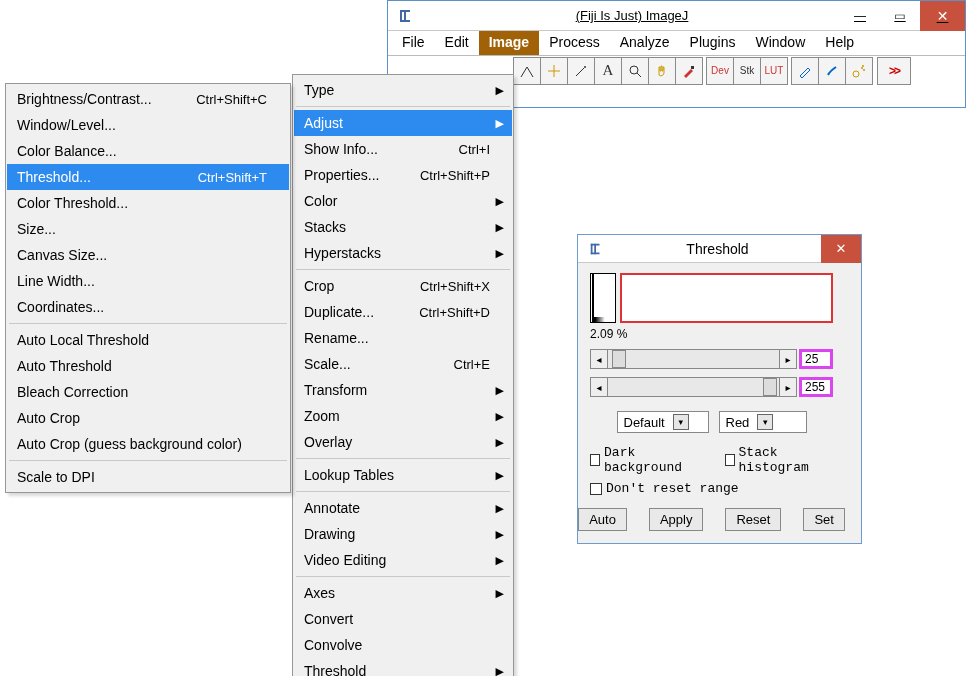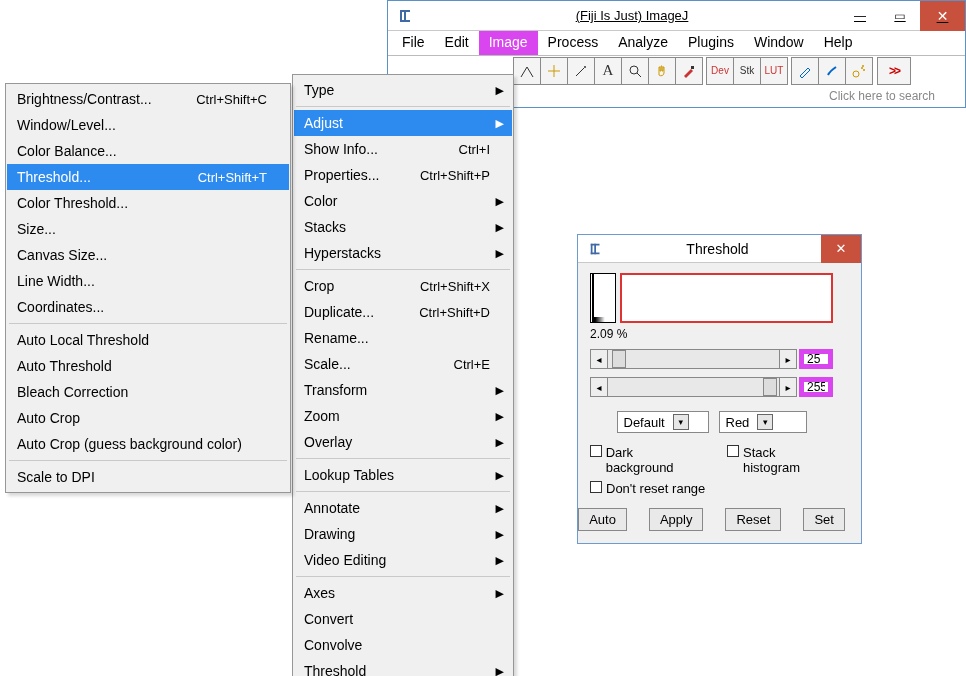--- a/index.html
+++ b/index.html
@@ -34,21 +34,21 @@
     display: flex; align-items: center; justify-content: center;
     color: #3f6aa6;
   }
   .title-text { flex: 1; text-align: center; font-size: 13px; color: #000; }
   .winbtns { display: flex; height: 30px; }
   .winbtn { width: 40px; display:flex; align-items:center; justify-content:center; font-size: 12px; }
   .winbtn.close { background: #c7513c; color: #fff; width: 45px; font-size: 14px; }
 
   .menubar { height: 24px; display:flex; align-items:stretch; padding: 0 4px; }
   .menuitem { padding: 3px 10px 0 10px; font-size: 14px; cursor: default; }
-  .menuitem.highlight { background: #d946ef; color: #fff; }
+  .menuitem.highlight { background: #a16207; color: #fff; font-weight: bold; }
 
   .toolbar-row { display:flex; align-items:center; height:30px; border-top:1px solid #bbb; }
   .tbtn { width:28px; height:28px; border:1px solid #8a8a8a; margin-left:-1px;
           display:flex; align-items:center; justify-content:center;
           background:#f4f4f4; font-size:12px; color:#333; }
   .tbtn:first-child { margin-left:0; }
   .tbtn.gap { margin-left:3px; }
   .doublearrow { color:#c00; font-weight:bold; letter-spacing:-2px; margin-left:4px; width:34px; }
 
   .statusbar { height:22px; display:flex; align-items:center; padding:0 6px; font-size:12px;
@@ -94,33 +94,33 @@
   .redbox { flex:1; height:50px; border:2px solid #d33; background:#fff; }
   .pct { font-size:12px; margin-top:4px; }
 
   .slider-row { display:flex; align-items:center; margin-top:8px; gap:0; }
   .sl-btn { width:18px; height:20px; border:1px solid #888; background:#eee;
             display:flex; align-items:center; justify-content:center; font-size:10px; }
   .sl-track { flex:1; height:20px; border-top:1px solid #888; border-bottom:1px solid #888;
               background:#e8e8e8; position:relative; }
   .sl-thumb { position:absolute; top:0; height:18px; width:14px; background:#ddd;
               border:1px solid #888; }
-  .sl-val { width:34px; height:20px; border:5px solid #d946ef; background:#fff; font-size:12px;
+  .sl-val { width:34px; height:20px; border:3px solid #d946ef; background:#fff; font-size:12px;
             padding:2px 3px; margin-left:2px; }
 
   .combo-row { display:flex; gap:10px; margin-top:14px; justify-content:center; }
   .combo { height:22px; border:1px solid #888; background:#fff; display:flex; align-items:center;
            padding:0 2px 0 6px; font-size:13px; }
   .combo .cbtn { width:16px; height:16px; border:1px solid #666; background:#e6e6e6;
                  margin-left:8px; display:flex; align-items:center; justify-content:center;
                  font-size:9px; }
 
   .checks { margin-top:12px; font-size:13px; }
   .checks .row { display:flex; gap:26px; }
-  .chk { display:flex; align-items:flex-start; gap:4px; }
+  .chk { display:flex; align-items:center; gap:4px;font-family:Liberation Mono, monospace; }
   .chk .box { width:12px; height:12px; border:1px solid #333; background:#fff; }
 
   .btn-row { display:flex; gap:22px; justify-content:center; margin-top:12px; }
   .btn { border:1px solid #888; background:#e9e9e9; padding:3px 10px; font-size:13px; }
 
   svg { display:block; }
 </style>
 </head>
 <body>
 
@@ -207,25 +207,20 @@
         <svg width="16" height="16">
           <circle cx="5" cy="11" r="3" stroke="#c90" fill="none"></circle>
           <circle cx="11" cy="5" r="1" fill="#c90"></circle>
           <circle cx="13" cy="7" r="1" fill="#c90"></circle>
           <circle cx="12" cy="3" r="1" fill="#c90"></circle>
         </svg>
       </div>
     <div class="tbtn doublearrow">&gt;&gt;</div>
   </div>
 
-  <div class="statusbar">
-    <span>to configure)</span>
-    <span class="spacer"></span>
-    <span class="searchbox">Click here to search</span>
-  </div>
 </div>
 
 <div class="menu menu-main" id="image-menu">
     <div class="mentry">
       <span>Type</span>
       <span class="arrow">▶</span>
     </div>
     <div class="msep"></div>
     <div class="mentry highlight">
       <span>Adjust</span>

